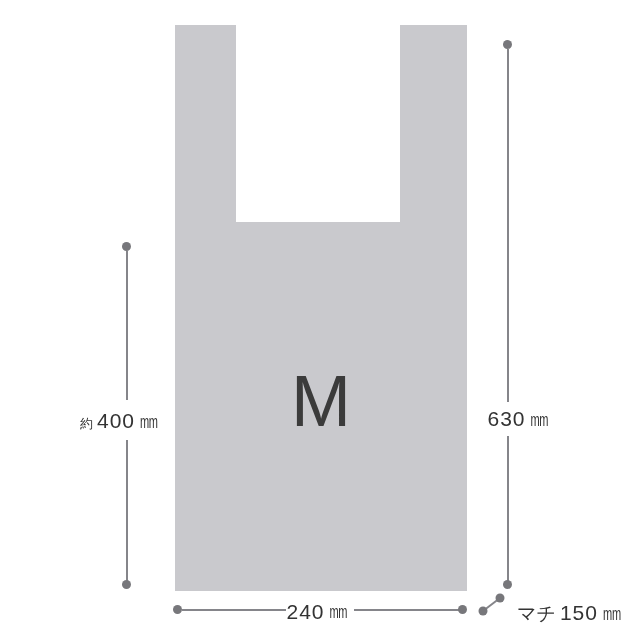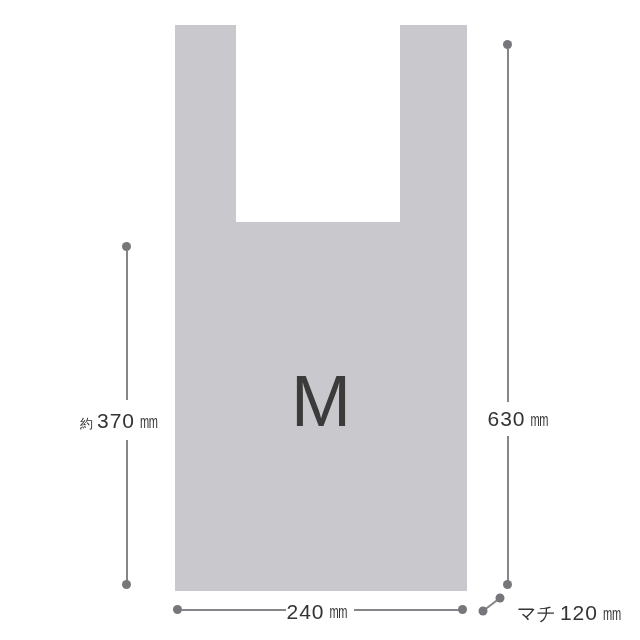--- a/index.html
+++ b/index.html
@@ -98,21 +98,21 @@
 
   <div class="bag">
     <div class="notch"></div>
     <div class="size-label">M</div>
   </div>
 
   <div class="dot" style="left:122px; top:242px;"></div>
   <div class="dline" style="left:126px; top:251px; width:2px; height:149px;"></div>
   <div class="dim-label centered" style="left:122px; top:420px;">
     <span class="prefix">約</span>
-    <span class="val">370</span>
+    <span class="val">400</span>
     <span class="unit">mm</span>
   </div>
   <div class="dline" style="left:126px; top:440px; width:2px; height:141px;"></div>
   <div class="dot" style="left:122px; top:580px;"></div>
 
   <div class="dot" style="left:503px; top:40px;"></div>
   <div class="dline" style="left:507px; top:49px; width:2px; height:353px;"></div>
   <div class="dim-label centered" style="left:521px; top:418px;">
     <span class="val">630</span>
     <span class="unit">mm</span>
@@ -129,17 +129,17 @@
   <div class="dline" style="left:354px; top:609px; width:105px; height:2px;"></div>
   <div class="dot" style="left:458px; top:605px;"></div>
 
   <svg class="gusset-svg" viewBox="0 0 50 35">
     <line x1="13" y1="21" x2="30" y2="8"></line>
     <circle cx="13" cy="21" r="4.5"></circle>
     <circle cx="30" cy="8" r="4.5"></circle>
   </svg>
   <div class="dim-label vcentered" style="left:517px; top:612px;">
     <span class="kana">マチ</span>
-    <span class="val">120</span>
+    <span class="val">150</span>
     <span class="unit">mm</span>
   </div>
 
 </div>
 
 </body></html>

